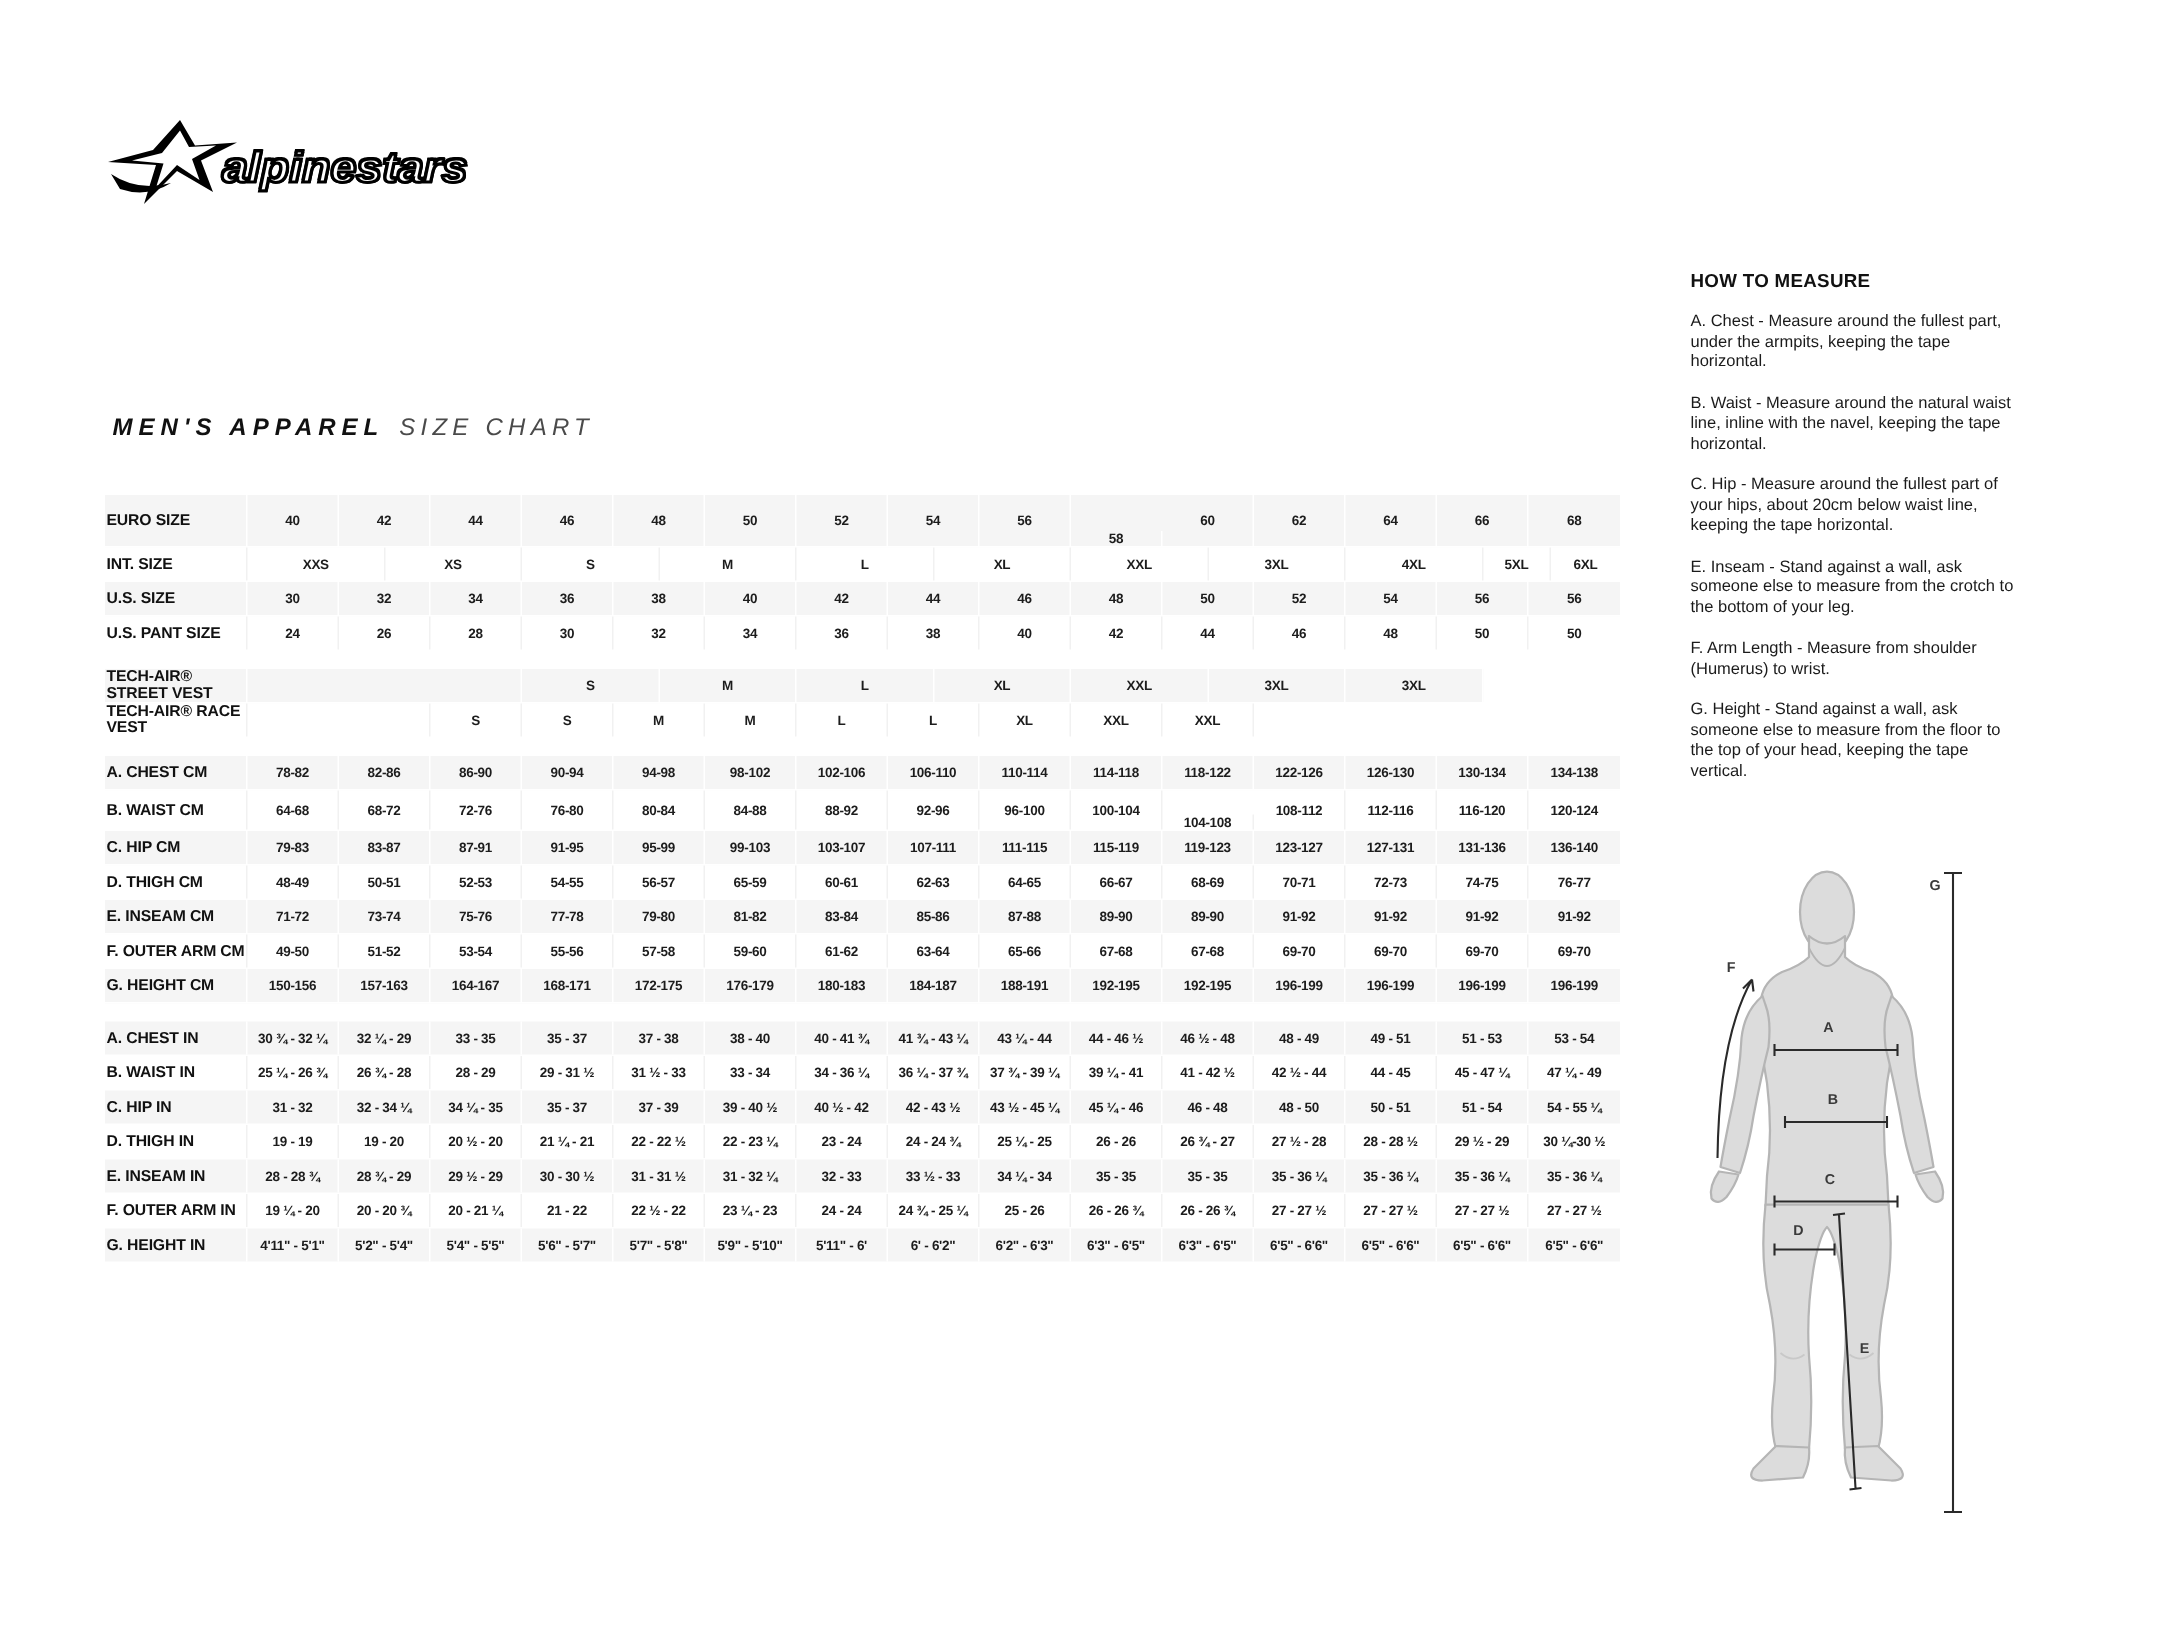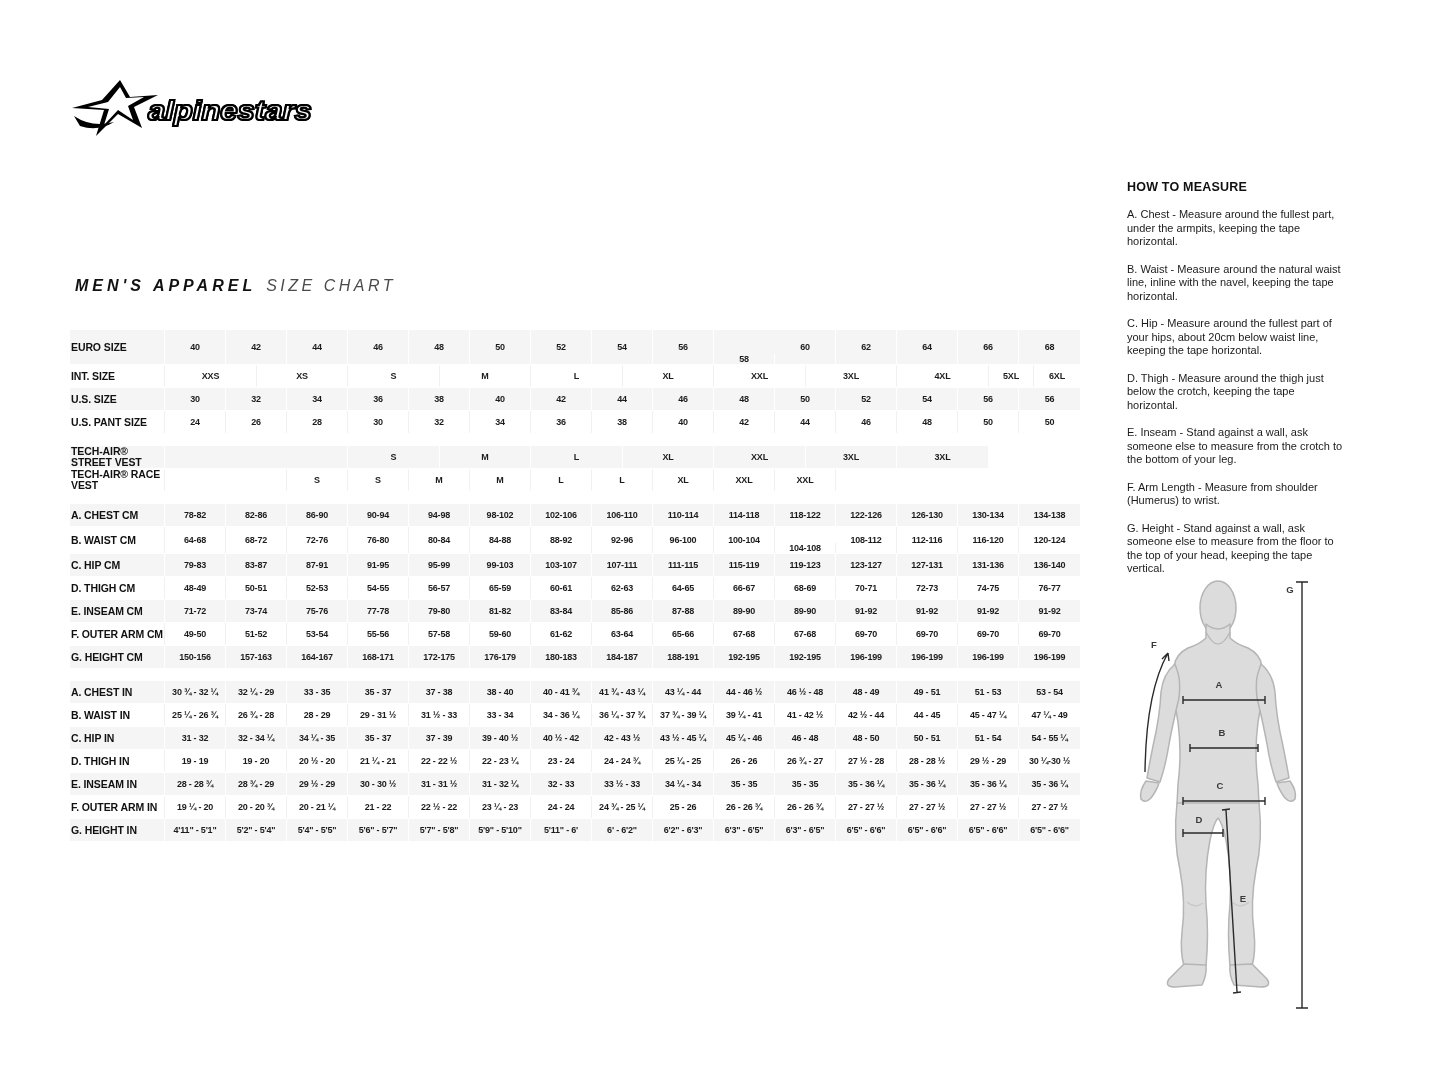--- a/index.html
+++ b/index.html
@@ -423,21 +423,20 @@
       </div>
     </div>
   </div>
 
 <div class="howto">
   <h2>HOW TO MEASURE</h2>
   <div id="howto-paras">
       <p>A. Chest - Measure around the fullest part, under the armpits, keeping the tape horizontal.</p>
       <p>B. Waist - Measure around the natural waist line, inline with the navel, keeping the tape horizontal.</p>
       <p>C. Hip - Measure around the fullest part of your hips, about 20cm below waist line, keeping the tape horizontal.</p>
-      <p>D. Thigh - Measure around the thigh just below the crotch, keeping the tape horizontal.</p>
       <p>E. Inseam - Stand against a wall, ask someone else to measure from the crotch to the bottom of your leg.</p>
       <p>F. Arm Length - Measure from shoulder (Humerus) to wrist.</p>
       <p>G. Height - Stand against a wall, ask someone else to measure from the floor to the top of your head, keeping the tape vertical.</p>
     </div>
 </div>
 
 <div class="figure">
   <svg width="185" height="445" viewBox="0 0 185 445">
     <g fill="#dcdcdc" stroke="#b5b5b5" stroke-width="1.5" stroke-linejoin="round">
       <ellipse cx="80" cy="36" rx="18" ry="27"></ellipse>

